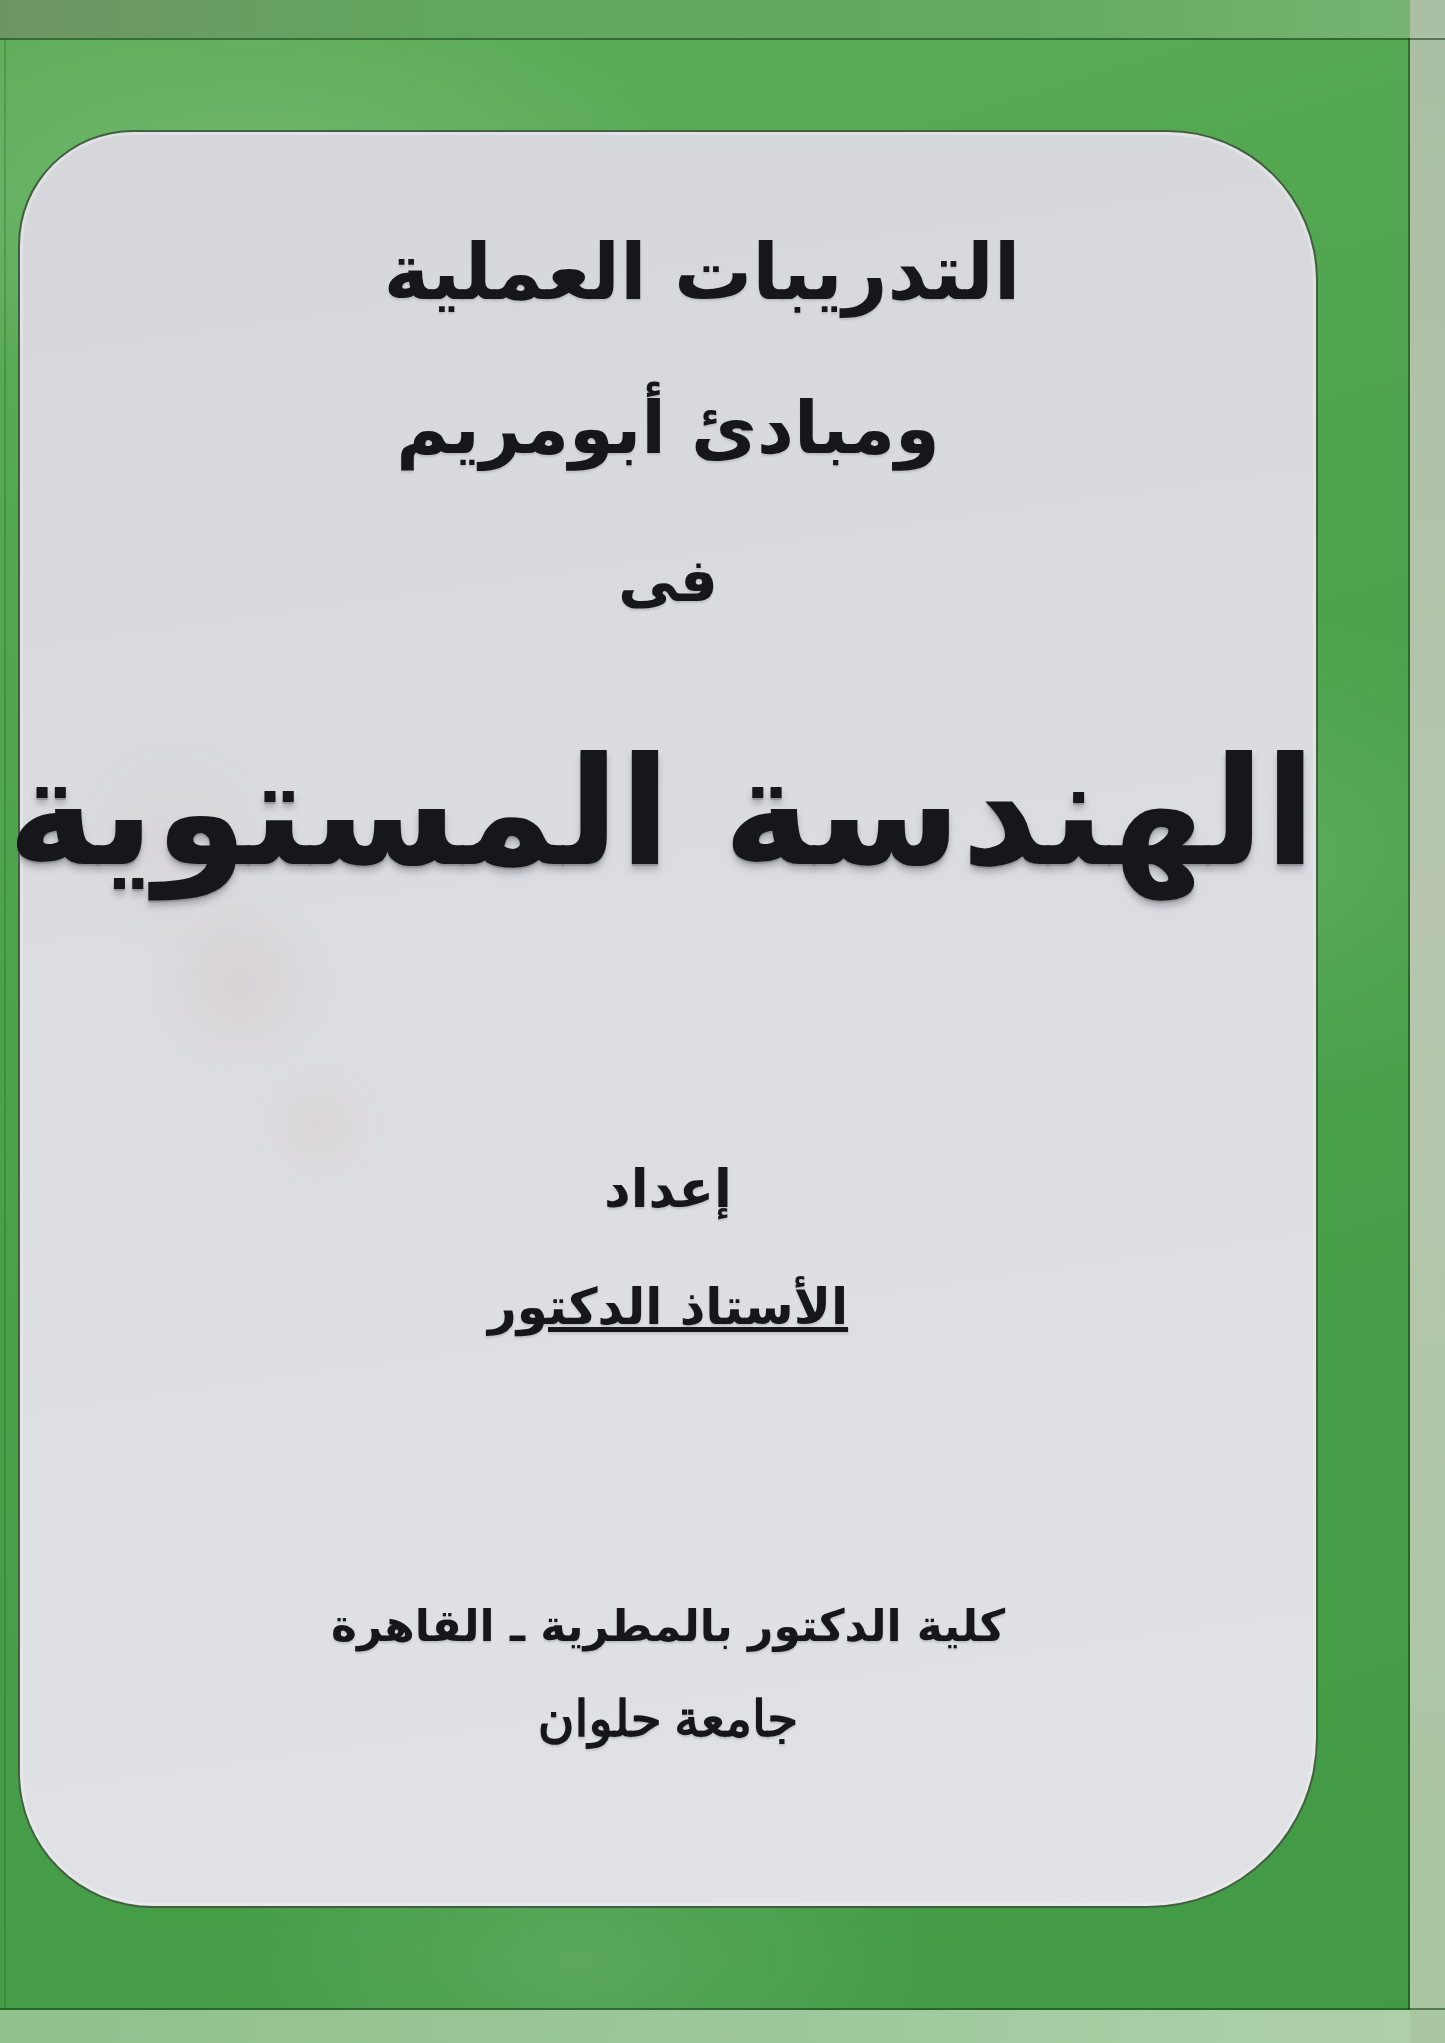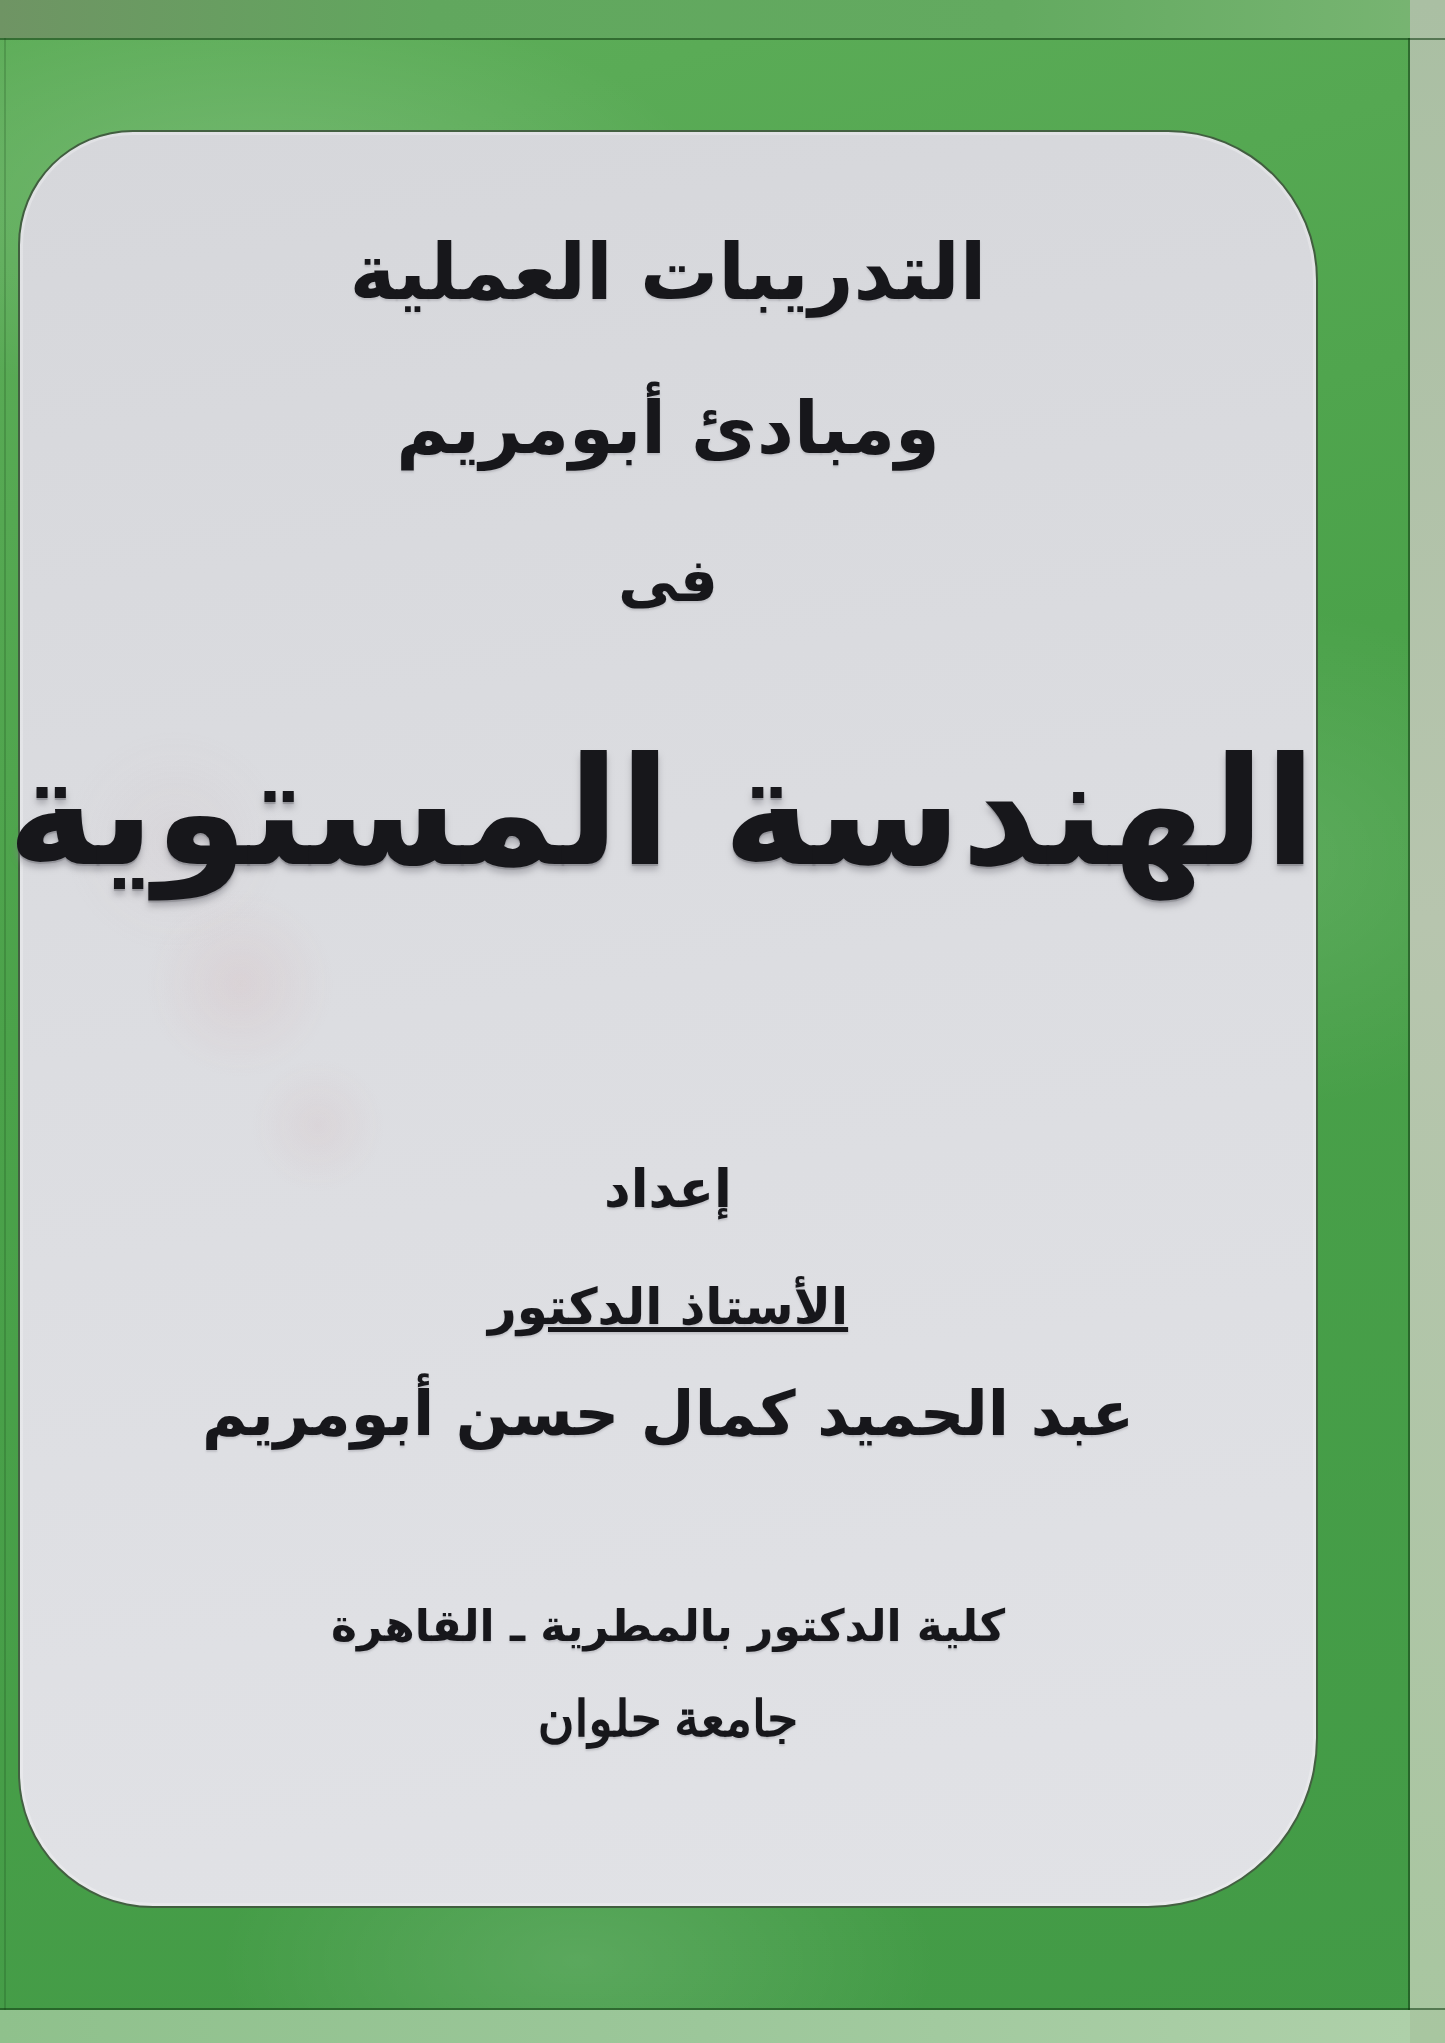--- a/index.html
+++ b/index.html
@@ -44,21 +44,21 @@
   }
   .t{
     position:absolute;left:0;width:100%;
     text-align:center;direction:rtl;
     color:var(--ink,#17171b);
     font-weight:700;
     line-height:1.35;
     text-shadow:0 2px 2px rgba(138,138,146,.35);
     white-space:nowrap;
   }
-  .t.series1{top:88px;font-size:78px;}
+  .t.series1{top:88px;font-size:78px;padding-left:34px;}
   .t.series2{top:248px;font-size:72px;}
   .t.fi{top:408px;font-size:60px;}
   .t.main{
     top:575px;font-size:150px;line-height:1.4;
     text-shadow:0 6px 6px rgba(128,128,136,.5), 0 2px 1px rgba(60,60,66,.35);
     letter-spacing:0;
   }
   .t.idad{top:1022px;font-size:52px;}
   .t.honorific{top:1142px;font-size:50px;text-decoration:underline;}
   .t.name{top:1240px;font-size:62px;}
@@ -80,18 +80,17 @@
   <div class="line bottom"></div>
   <div class="line left"></div>
 
   <div class="panel">
     <div class="t series1">التدريبات العملية</div>
     <div class="t series2">ومبادئ أبومريم</div>
     <div class="t fi">فى</div>
     <div class="t main">الهندسة المستوية</div>
     <div class="t idad">إعداد</div>
     <div class="t honorific">الأستاذ الدكتور</div>
-    <div class="t name">عبد الحميد كمال حسن أبومريم</div>
     <div class="t faculty">كلية الدكتور بالمطرية ـ القاهرة</div>
     <div class="t university">جامعة حلوان</div>
   </div>
 
 </div>
 
 </body></html>

